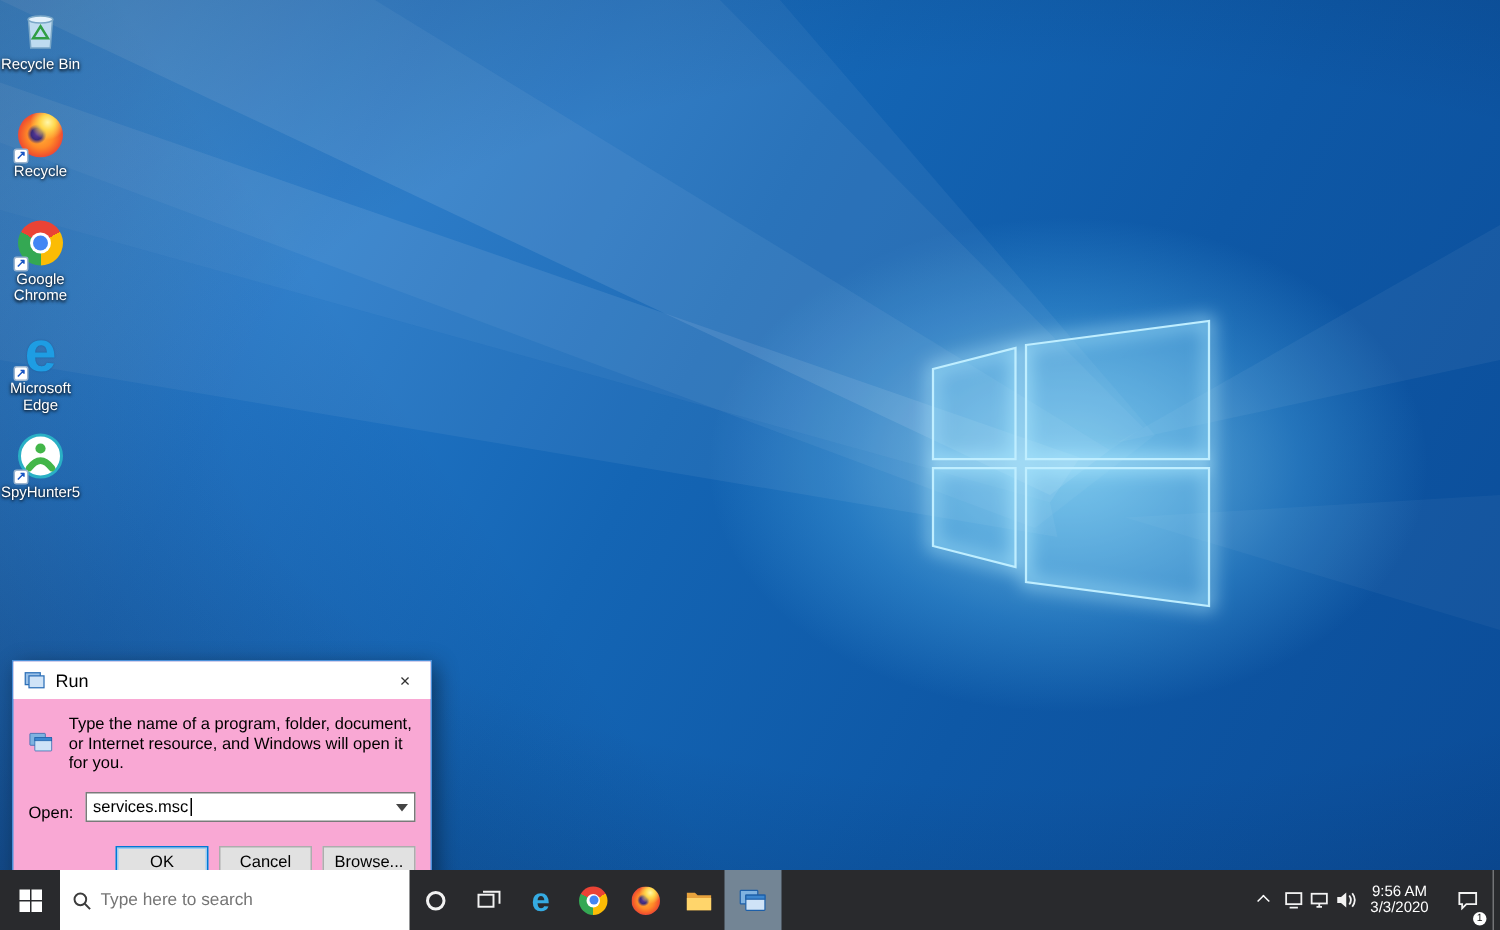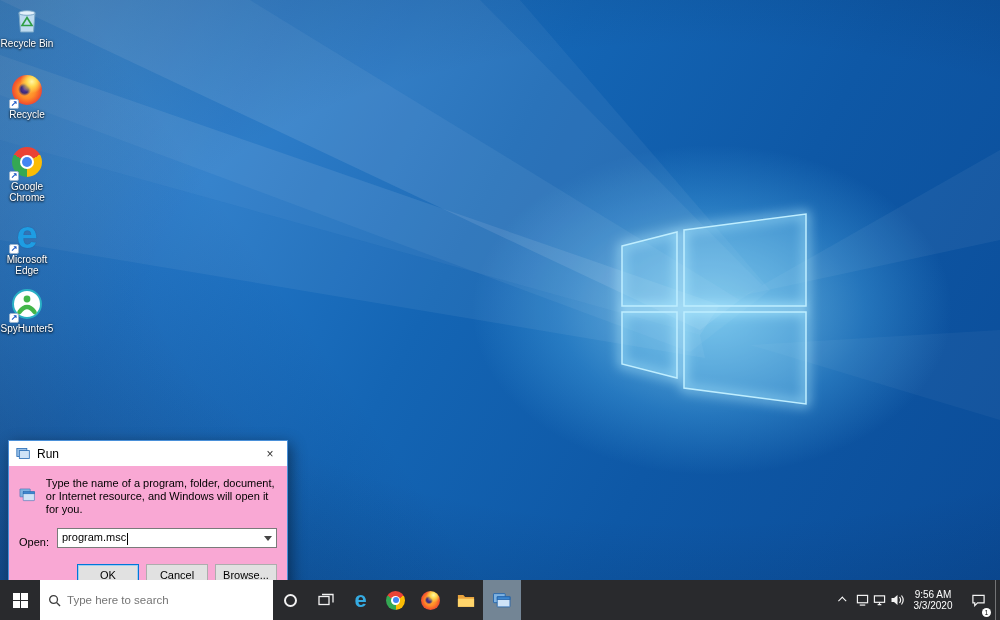--- a/index.html
+++ b/index.html
@@ -196,21 +196,21 @@
         <svg width="36" height="32" viewBox="0 0 36 32">
           <rect x="2" y="3" width="22" height="17" fill="#7fb2e0" stroke="#1d5fa8" rx="1"></rect>
           <rect x="9" y="9" width="24" height="19" fill="#cfe3f7" stroke="#1d5fa8" rx="1"></rect>
           <rect x="9" y="9" width="24" height="4.5" fill="#3c86cf" stroke="#1d5fa8"></rect>
         </svg>
         <div class="dlg-desc">Type the name of a program, folder, document, or Internet resource, and Windows will open it for you.</div>
       </div>
       <div class="dlg-row2">
         <span class="open-label">Open:</span>
         <div class="combo">
-          <span class="combo-text"><span>program.msc</span><span class="caret"></span></span>
+          <span class="combo-text"><span>services.msc</span><span class="caret"></span></span>
           <span class="combo-arrow">
               <span class="tri"></span>
             </span>
         </div>
       </div>
       <div class="dlg-row3">
         <button class="dlg-btn default">OK</button>
         <button class="dlg-btn">Cancel</button>
         <button class="dlg-btn">Browse...</button>
       </div>

